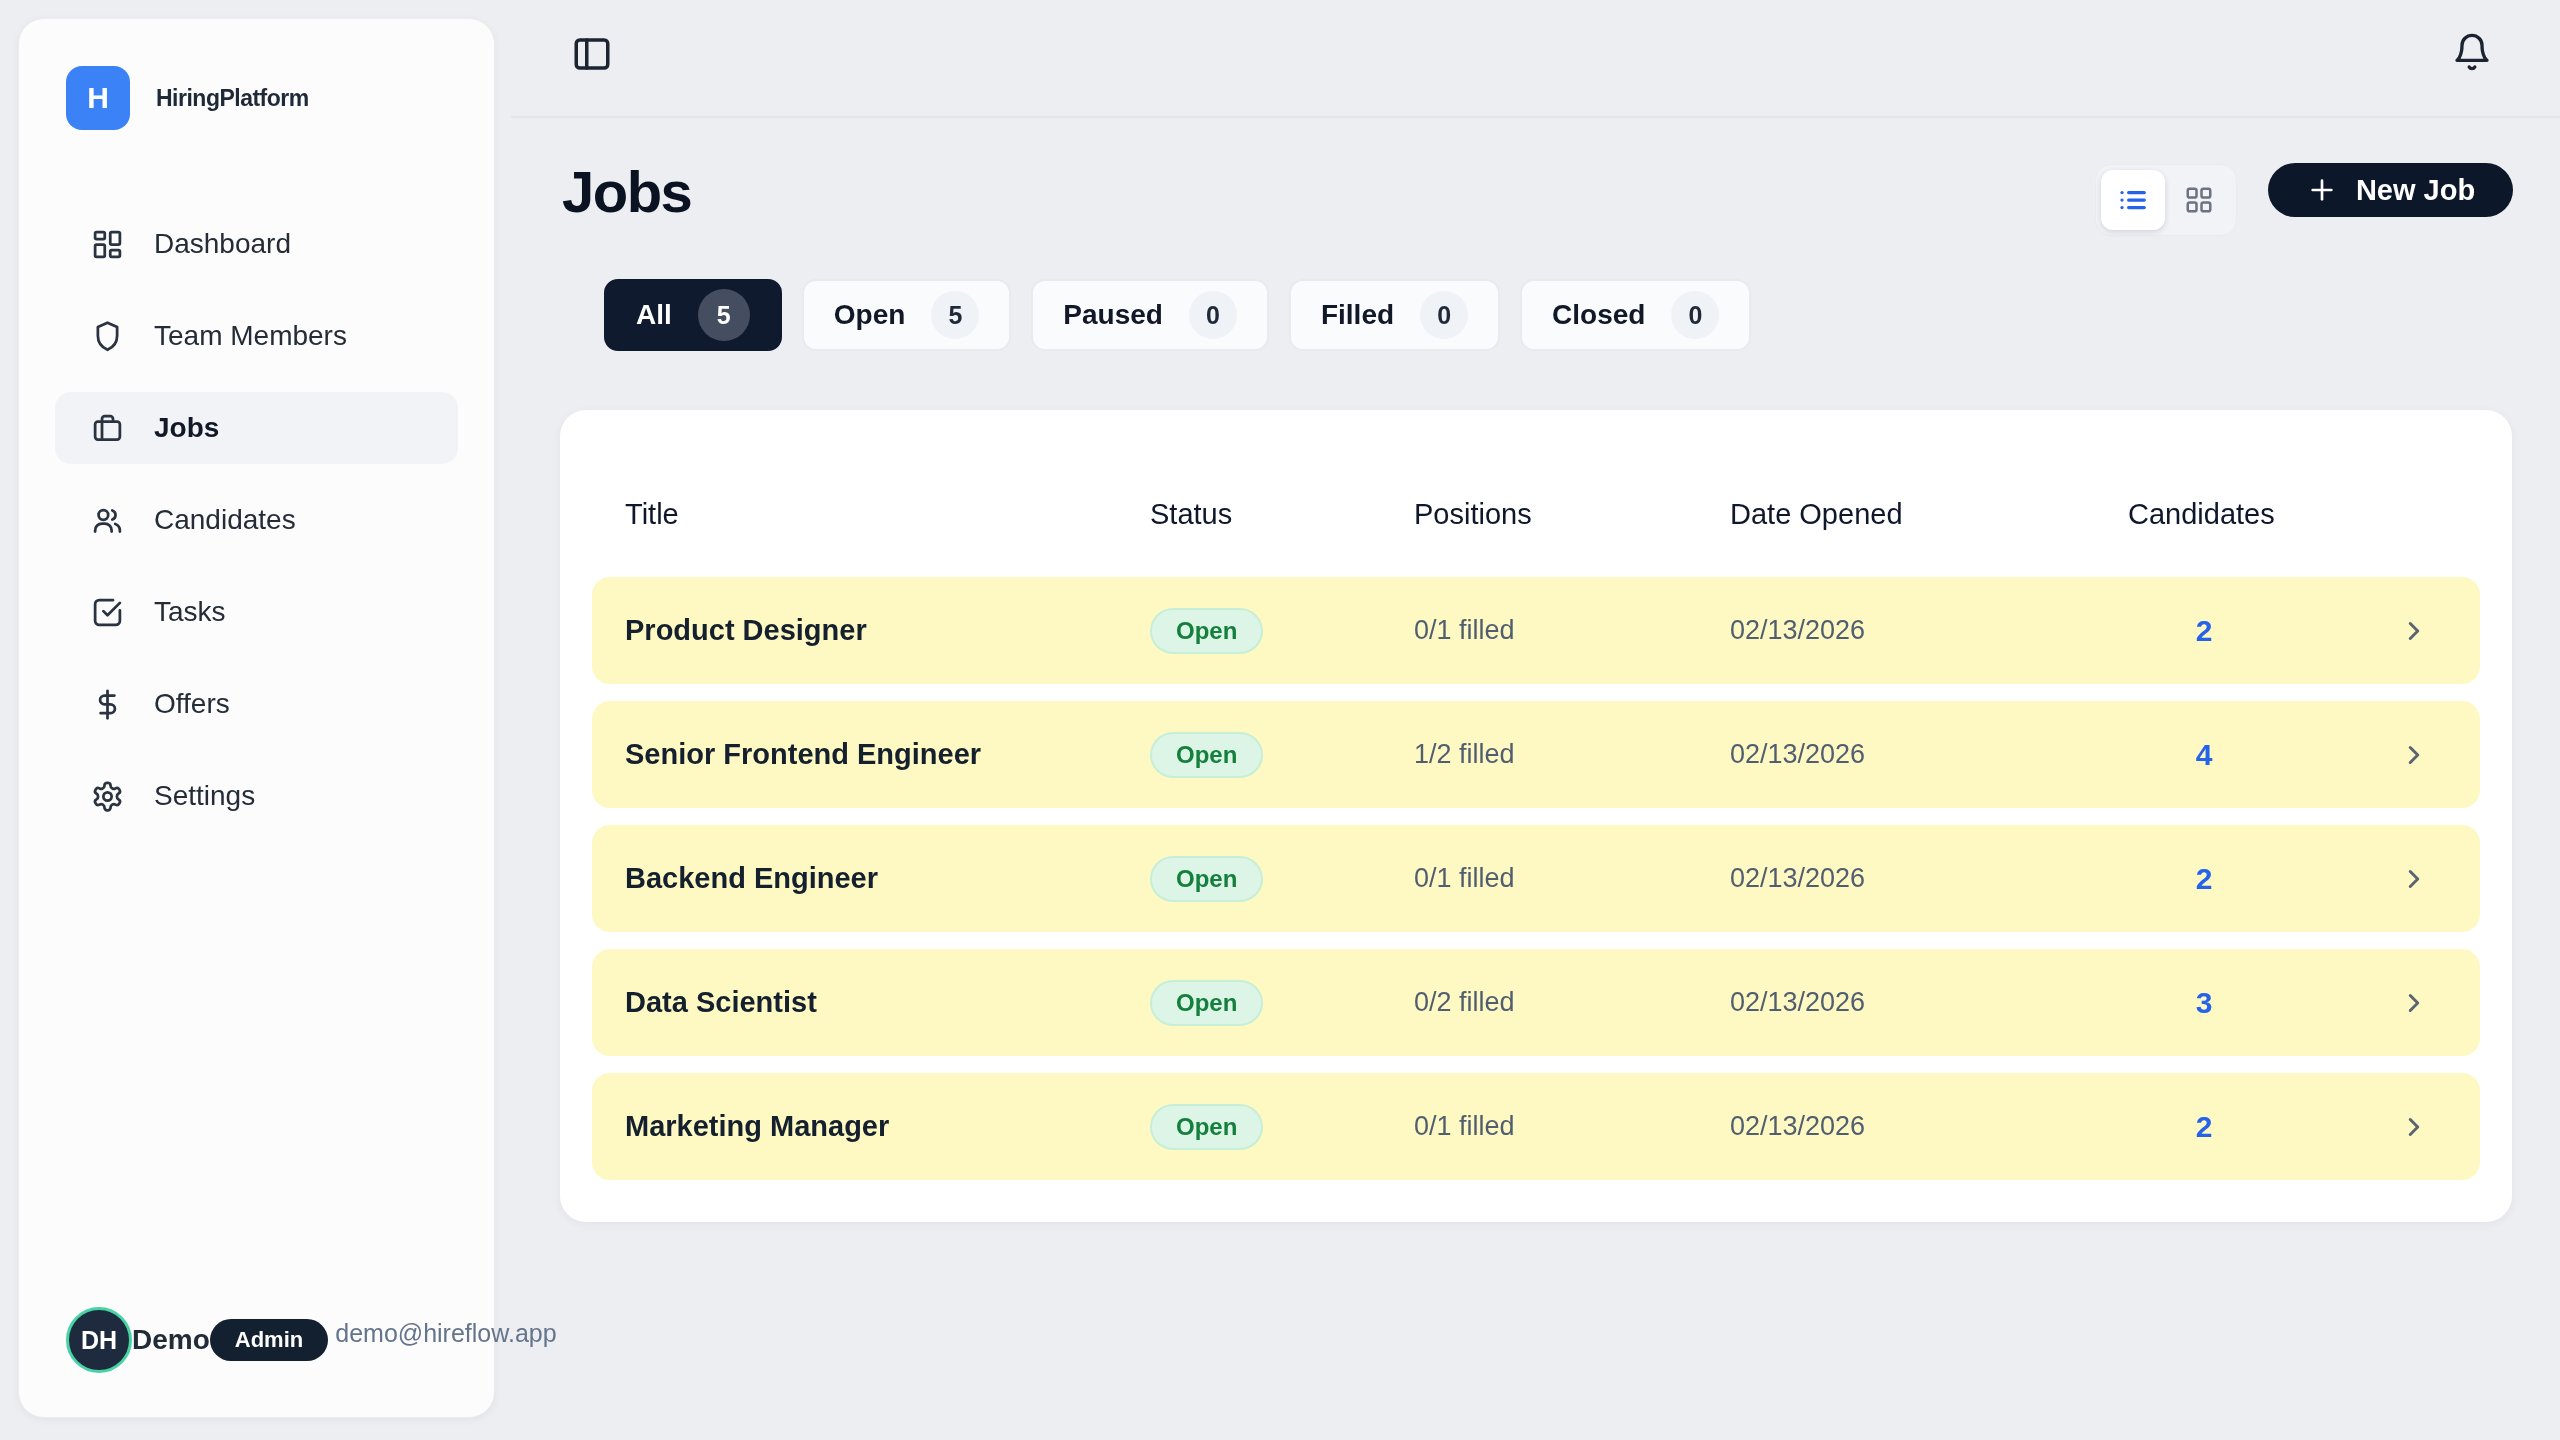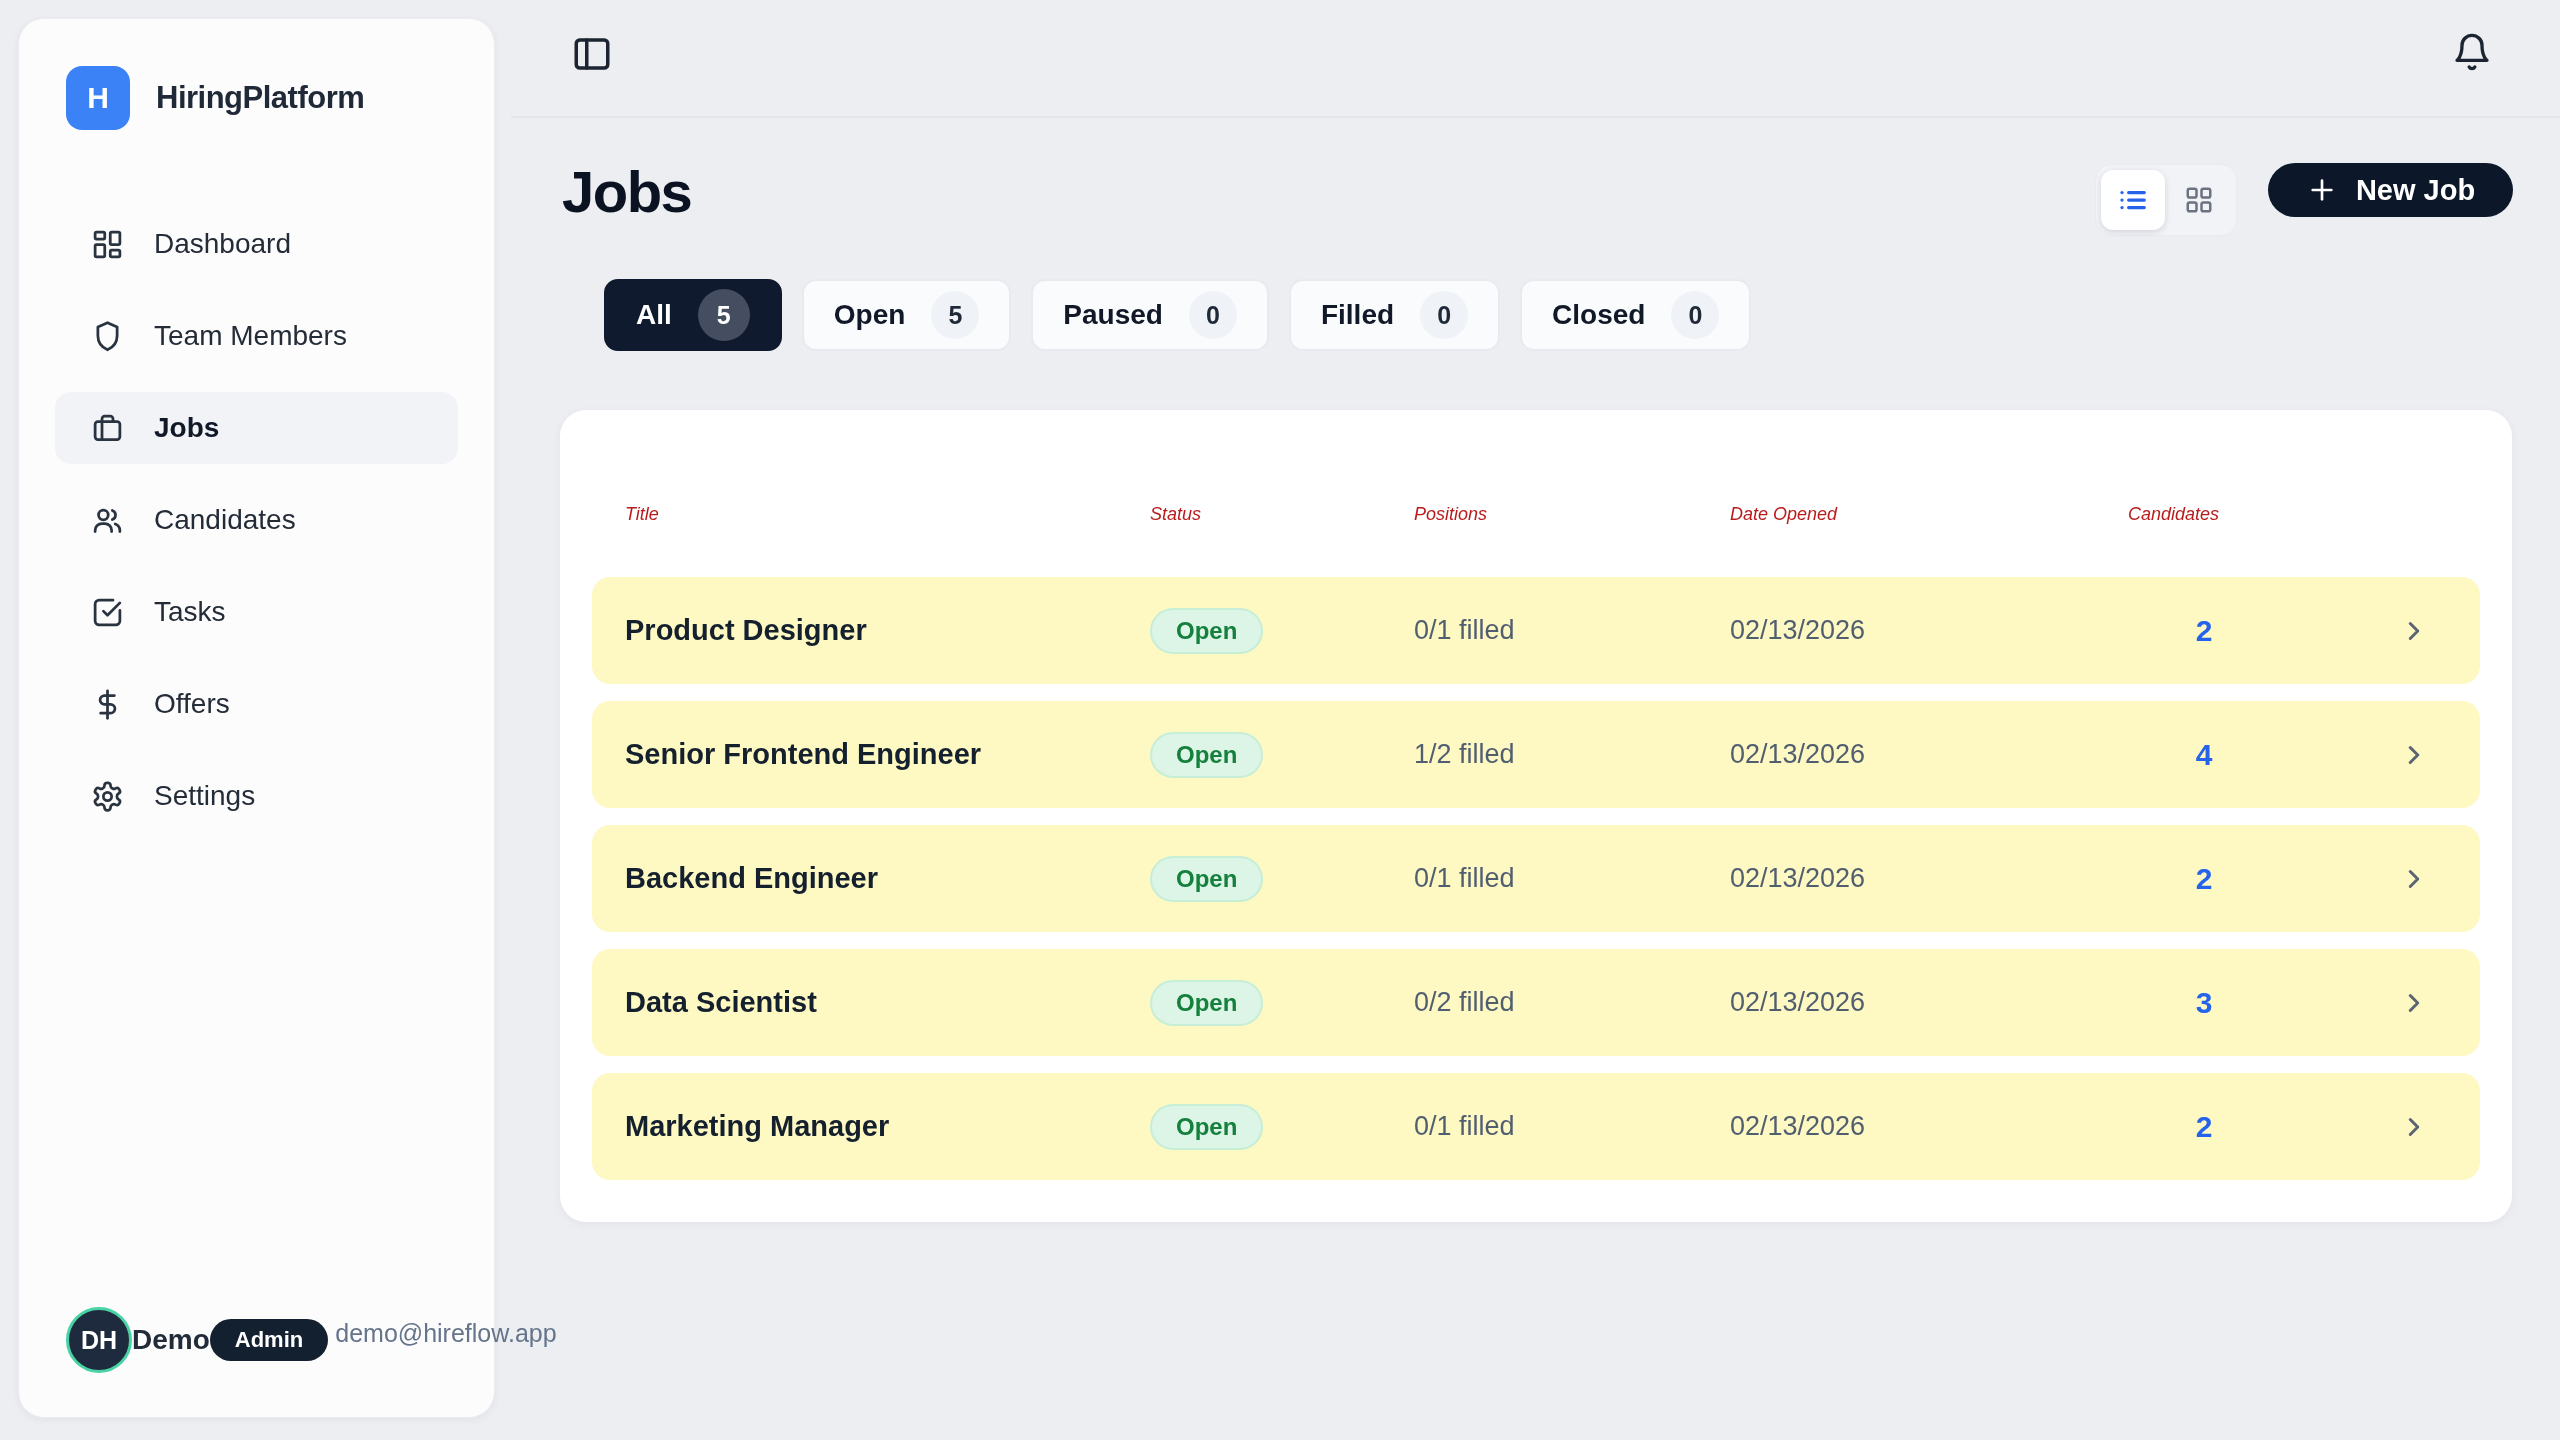--- a/index.html
+++ b/index.html
@@ -25,21 +25,21 @@
     display: flex; flex-direction: column;
     padding: 47px 0 44px;
   }
   .logo-row { display: flex; align-items: center; gap: 26px; padding: 0 47px; margin-bottom: 78px; }
   .logo-box {
     width: 64px; height: 64px; border-radius: 16px;
     background: #3b82f6; color: #fff;
     font-size: 30px; font-weight: 700;
     display: flex; align-items: center; justify-content: center;
   }
-  .app-name { font-size: 31px; font-weight: 700; color: #1f2937; letter-spacing: -0.5px; }
+  .app-name { font-size: 23px; font-weight: 700; color: #1f2937; letter-spacing: -0.5px; }
 
   .nav { display: flex; flex-direction: column; gap: 20px; padding: 0 36px; flex: 1; }
   .nav-item {
     height: 72px; border-radius: 16px;
     display: flex; align-items: center; gap: 30px;
     padding: 0 36px;
     font-size: 28px; font-weight: 500; color: #242c38;
     cursor: pointer;
   }
   .nav-item .icon { width: 33px; height: 33px; color: #2a3340; }
@@ -123,21 +123,21 @@
     box-shadow: 0 2px 10px rgba(15,23,42,.05);
     padding: 56px 32px 0;
   }
   .thead, .trow {
     display: grid;
     grid-template-columns: 525px 264px 316px 398px 152px 1fr;
     align-items: center;
     padding: 0 33px;
   }
   .thead { height: 96px; margin-bottom: 15px; }
-  .th { font-size: 18px; font-weight: 500; color: #b91c1c; font-style: italic; }
+  .th { font-size: 29px; font-weight: 500; color: #0f172a; }
   .trow {
     height: 107px; background: #fef9c3; border-radius: 18px;
     margin-bottom: 17px; cursor: pointer;
   }
   .cell-title { font-size: 29px; font-weight: 600; color: #15202e; }
   .status-pill {
     display: inline-flex; align-items: center; justify-content: center;
     padding: 7px 24px; border-radius: 999px;
     background: #dcf5e6; border: 2px solid #c7eed7;
     font-size: 24px; font-weight: 700; color: #15803d;

